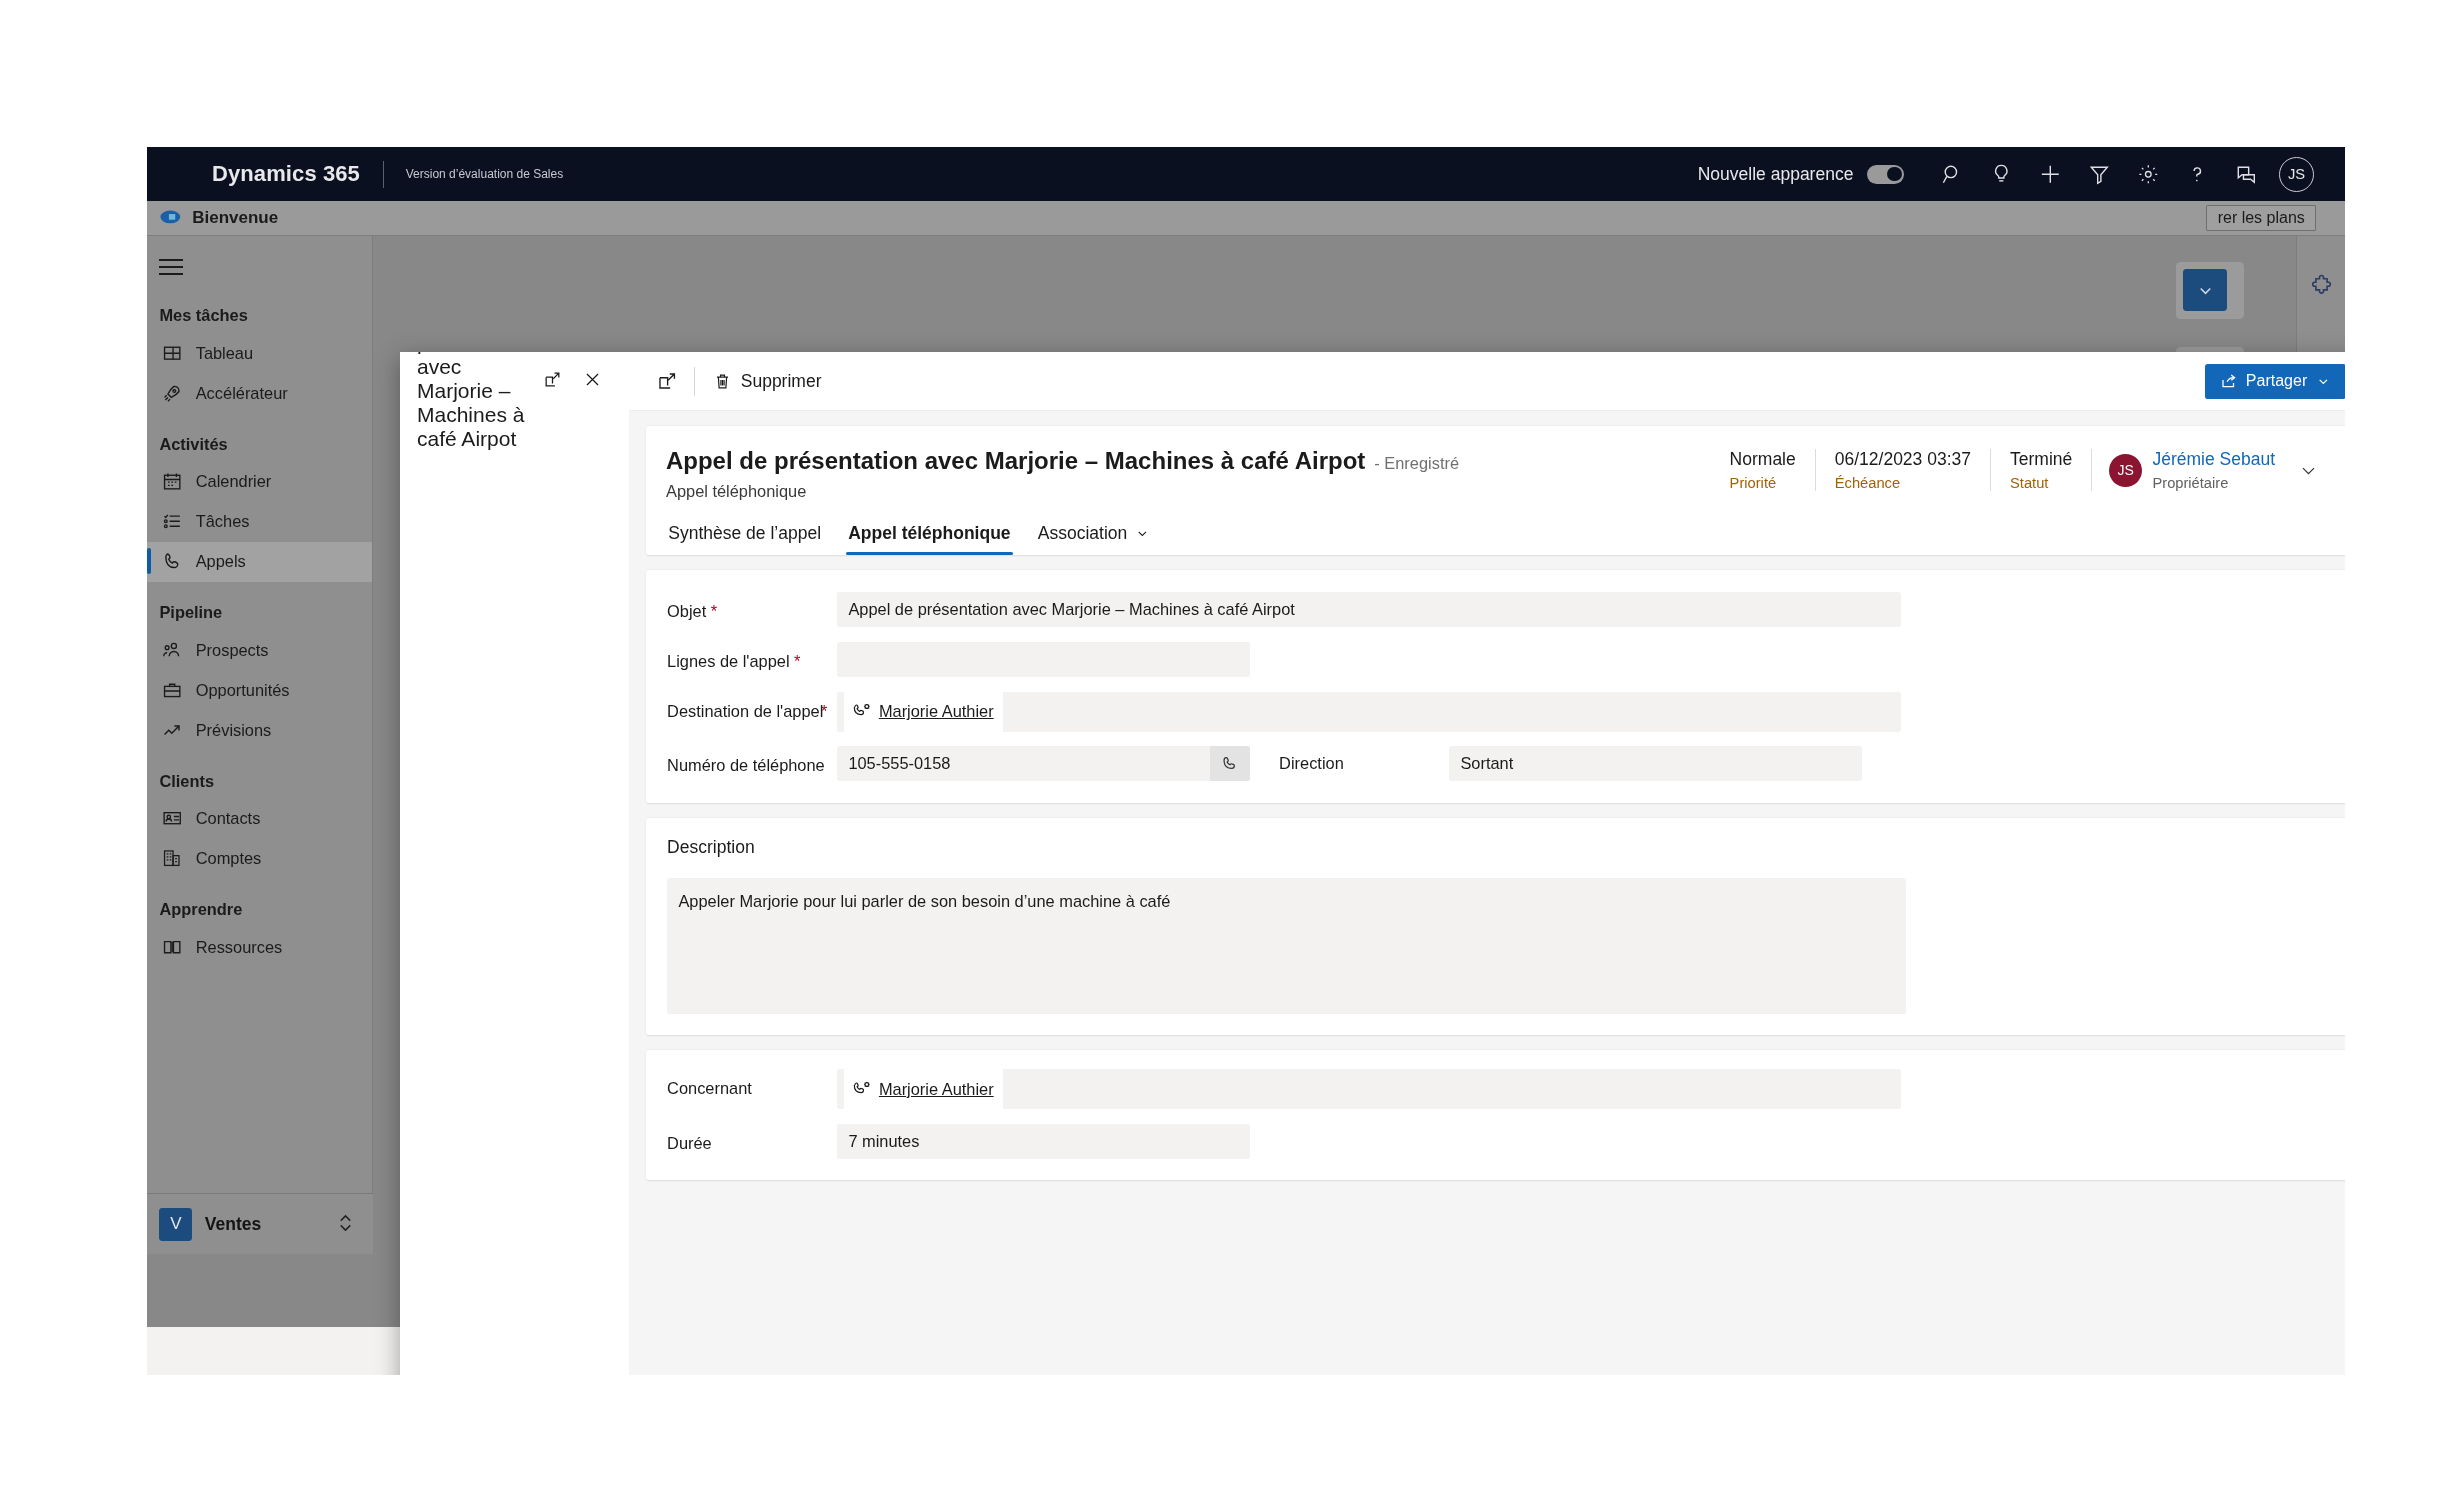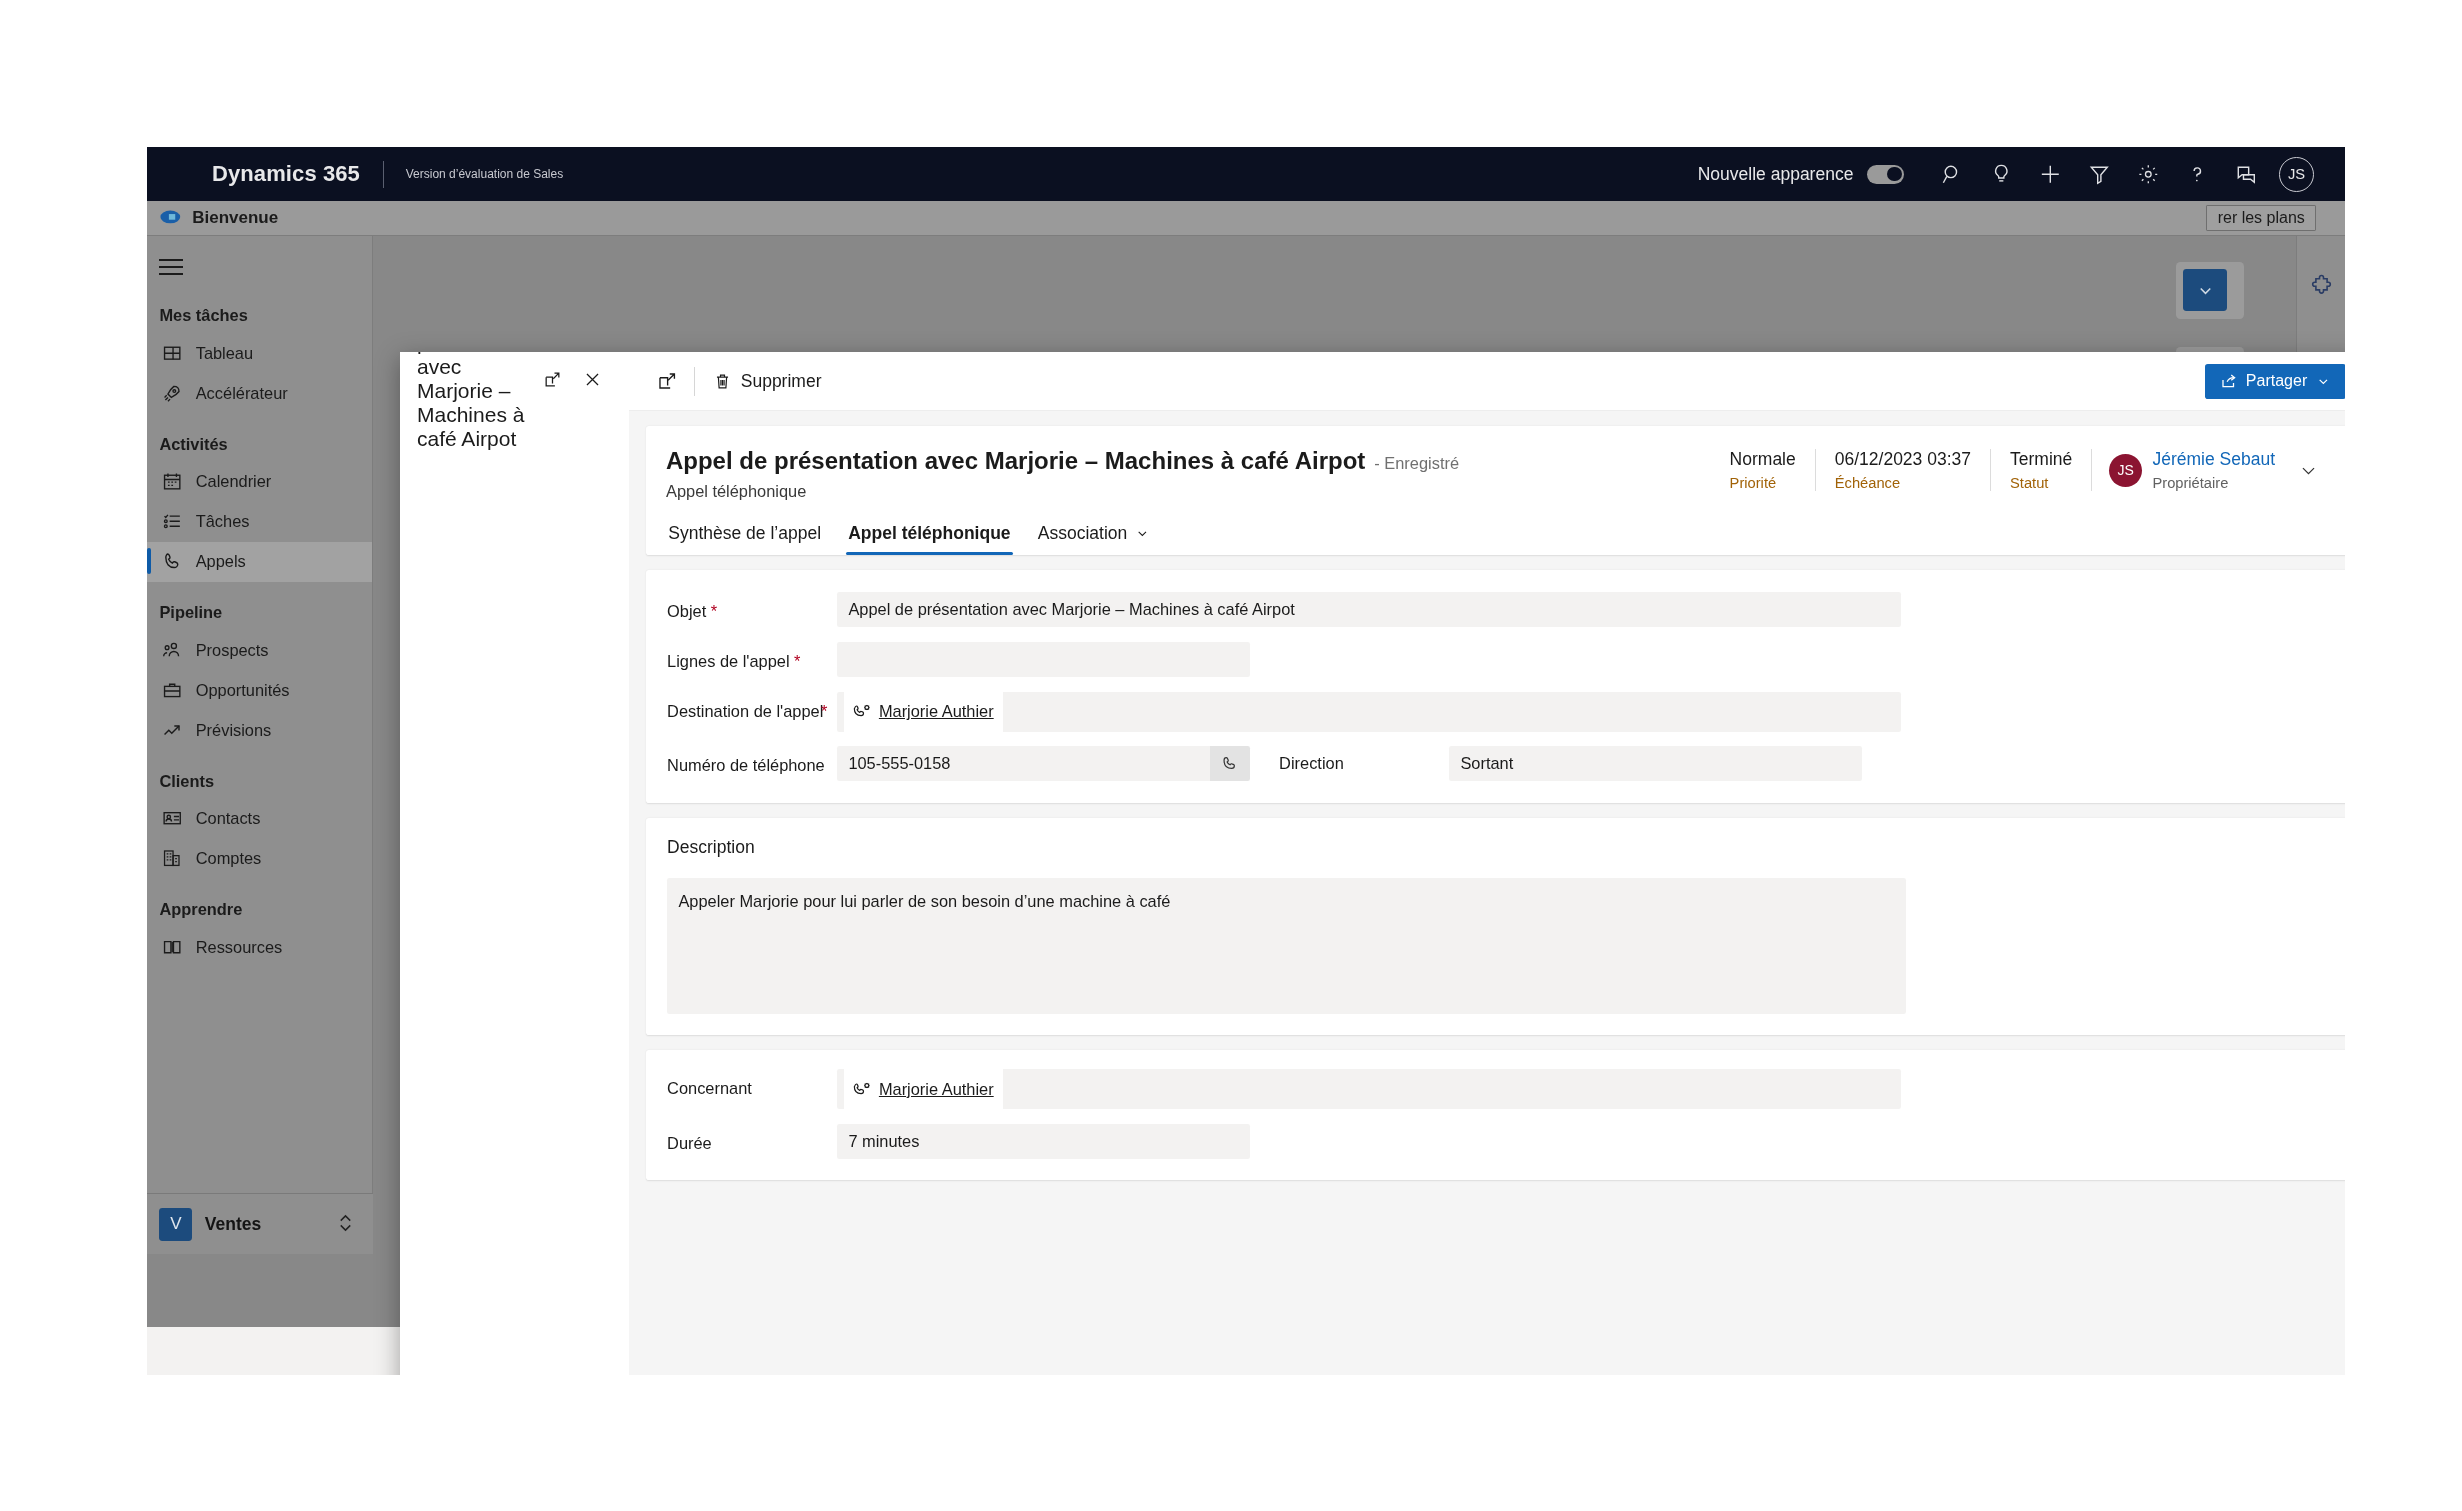--- a/index.html
+++ b/index.html
@@ -309,21 +309,21 @@
   .req-far { position: absolute; left: 154px; top: 8px; color: #b00020; }
   .f-input {
     background: #f3f2f1; border-radius: 2.3px; height: 35px;
     display: flex; align-items: center; padding: 0 11.3px;
     font-size: 16.4px; color: #1b1b1b; cursor: text;
   }
   .f-input.w-wide { width: 1064px; }
   .f-input.w-mid { width: 413px; }
   .f-input.w-short { width: 413px; }
   .lookup-chip {
-    display: inline-flex; align-items: flex-end;
+    display: inline-flex; align-items: flex-start;
     background: #fff; border-radius: 2.3px; padding: 21px 9px;
     margin-left: -4.5px;
   }
   .lookup-chip svg { width: 18px; height: 18px; margin-right: 8px; color: #1b1b1b; }
   .lookup-link {
     font-size: 16.4px; color: #1b1b1b; text-decoration: underline; cursor: pointer;
   }
   .phone-wrap { display: flex; align-items: center; }
   .phone-input {
     background: #f3f2f1; border-radius: 2.3px 0 0 2.3px; height: 35px;

